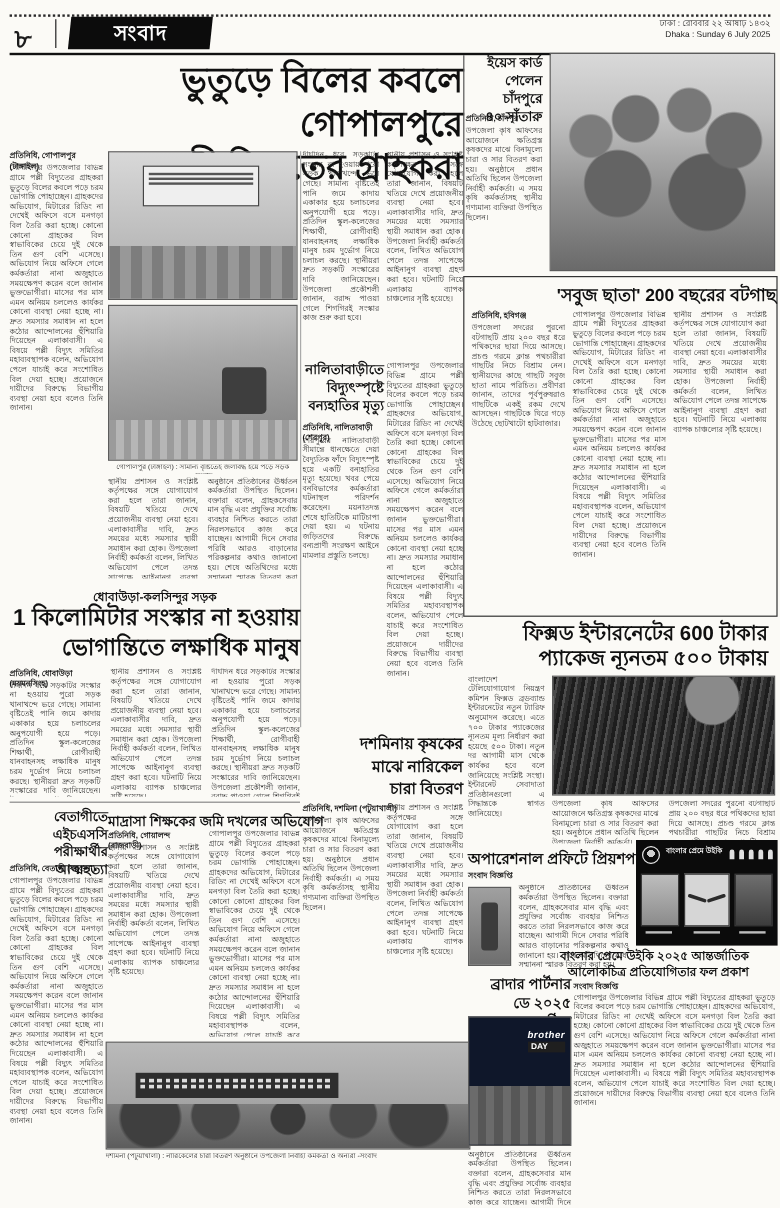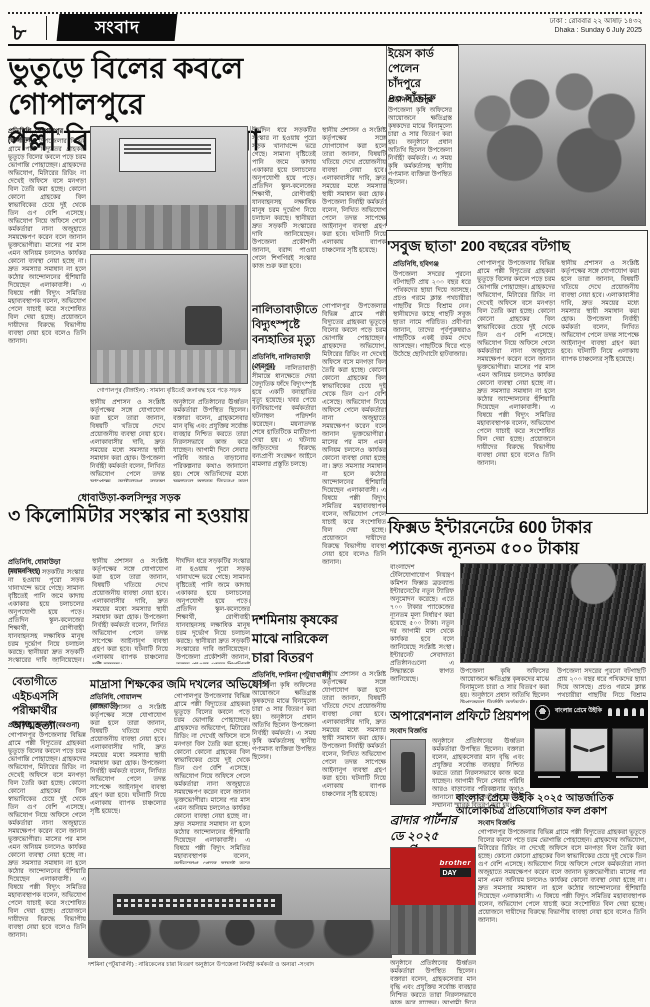--- a/index.html
+++ b/index.html
@@ -1,19 +1,19 @@
 <!DOCTYPE html>
 <html><head>
 <meta charset="utf-8">
 <style>
   html,body{margin:0;padding:0;background:#d8d6d0;}
   #page{position:relative;width:650px;height:1007px;margin:0 auto;background:#fbfaf6;
         font-family:"Liberation Sans","DejaVu Sans",sans-serif;color:#1c1c1c;overflow:hidden;}
   .abs{position:absolute;}
-  .hl{font-weight:bold;color:#101010;text-align:left;}
+  .hl{font-weight:bold;color:#101010;text-align:right;}
   .line{display:block;}
   .kicker{font-weight:bold;text-align:center;color:#111;}
   .dl{font-weight:bold;font-size:6.6px;line-height:9px;color:#111;}
   .bodycol{font-size:6.4px;line-height:8px;text-align:justify;overflow:hidden;color:#2a2a2a;
            word-break:break-word;}
   .photo{border:1px solid #5c5c5c;overflow:hidden;box-sizing:border-box;}
   .pcap{font-size:5.8px;line-height:7px;color:#222;overflow:hidden;}
   .vr{width:1px;background:#777;}
   .hrule{height:1px;background:#888;}
   
@@ -51,21 +51,21 @@
   .crowd{position:absolute;left:0;bottom:0;width:100%;height:42%;
          background:
          radial-gradient(circle at 12% 30%, #3f3f3f 0 9%, transparent 10%),
          radial-gradient(circle at 30% 26%, #474747 0 9%, transparent 10%),
          radial-gradient(circle at 50% 30%, #3a3a3a 0 9%, transparent 10%),
          radial-gradient(circle at 68% 24%, #4a4a4a 0 9%, transparent 10%),
          radial-gradient(circle at 86% 30%, #414141 0 9%, transparent 10%),
          linear-gradient(#7e7e7e,#5c5c5c);}
   .ph-priyo{background:linear-gradient(#a0a0a0,#6e6e6e);}
   .figure{position:absolute;left:30%;top:18%;width:40%;height:64%;background:#3c3c3c;border-radius:3px;}
-  .ph-brother{background:#b91c1c;}
+  .ph-brother{background:#0f172a;}
   .crowd2{position:absolute;left:0;bottom:0;width:100%;height:46%;
           background:repeating-linear-gradient(90deg,#6b6b6b 0 7px,#575757 7px 14px);}
   .brbrand{position:absolute;right:4px;top:10px;text-align:left;color:#fff;}
   .brbrand b{display:block;font-size:8px;font-style:italic;letter-spacing:.5px;}
   .brbrand em{display:block;font-style:normal;font-weight:bold;font-size:7px;background:#1f1f1f;
               padding:1px 3px;margin-top:1px;}
   
   #wikiad{background:#0b0b0b;}
   .wlogo{position:absolute;left:5px;top:5px;width:15px;height:15px;border:1.5px solid #e8e8e8;
          border-radius:50%;box-sizing:border-box;
@@ -141,21 +141,22 @@
   <div class="abs" style="left:386px;top:230px;width:260px;height:282px;border:1px solid #333;">
     <div class="abs hl" style="left:0;top:4px;width:100%;font-size:14.5px;">'সবুজ ছাতা' 200 বছরের বটগাছ</div>
     <div class="abs dl" style="left:6px;top:28px;width:78px;">প্রতিনিধি, হবিগঞ্জ</div>
     <div class="abs bodycol" style="left:6px;top:39px;width:78px;height:236px;">উপজেলা সদরের পুরনো বটগাছটি প্রায় ২০০ বছর ধরে পথিকদের ছায়া দিয়ে আসছে। প্রচণ্ড গরমে ক্লান্ত পথচারীরা গাছটির নিচে বিশ্রাম নেন। স্থানীয়দের কাছে গাছটি সবুজ ছাতা নামে পরিচিত। প্রবীণরা জানান, তাদের পূর্বপুরুষরাও গাছটিকে একই রকম দেখে আসছেন। গাছটিকে ঘিরে গড়ে উঠেছে ছোটখাটো হাটবাজার।</div>
     <div class="abs bodycol" style="left:90px;top:28px;width:78px;height:247px;">গোপালপুর উপজেলার বিভিন্ন গ্রামে পল্লী বিদ্যুতের গ্রাহকরা ভুতুড়ে বিলের কবলে পড়ে চরম ভোগান্তি পোহাচ্ছেন। গ্রাহকদের অভিযোগ, মিটারের রিডিং না দেখেই অফিসে বসে মনগড়া বিল তৈরি করা হচ্ছে। কোনো কোনো গ্রাহকের বিল স্বাভাবিকের চেয়ে দুই থেকে তিন গুণ বেশি এসেছে। অভিযোগ নিয়ে অফিসে গেলে কর্মকর্তারা নানা অজুহাতে সময়ক্ষেপণ করেন বলে জানান ভুক্তভোগীরা। মাসের পর মাস এমন অনিয়ম চললেও কার্যকর কোনো ব্যবস্থা নেয়া হচ্ছে না। দ্রুত সমস্যার সমাধান না হলে কঠোর আন্দোলনের হুঁশিয়ারি দিয়েছেন এলাকাবাসী। এ বিষয়ে পল্লী বিদ্যুৎ সমিতির মহাব্যবস্থাপক বলেন, অভিযোগ পেলে যাচাই করে সংশোধিত বিল দেয়া হচ্ছে। প্রয়োজনে দায়ীদের বিরুদ্ধে বিভাগীয় ব্যবস্থা নেয়া হবে বলেও তিনি জানান।</div>
     <div class="abs bodycol" style="left:174px;top:28px;width:78px;height:247px;">স্থানীয় প্রশাসন ও সংশ্লিষ্ট কর্তৃপক্ষের সঙ্গে যোগাযোগ করা হলে তারা জানান, বিষয়টি খতিয়ে দেখে প্রয়োজনীয় ব্যবস্থা নেয়া হবে। এলাকাবাসীর দাবি, দ্রুত সময়ের মধ্যে সমস্যার স্থায়ী সমাধান করা হোক। উপজেলা নির্বাহী কর্মকর্তা বলেন, লিখিত অভিযোগ পেলে তদন্ত সাপেক্ষে আইনানুগ ব্যবস্থা গ্রহণ করা হবে। ঘটনাটি নিয়ে এলাকায় ব্যাপক চাঞ্চল্যের সৃষ্টি হয়েছে।</div>
   </div>
 
   <div class="abs kicker" style="left:8px;top:490px;width:242px;font-size:10px;">ধোবাউড়া-কলসিন্দুর সড়ক</div>
   <div class="abs hl" style="left:8px;top:503px;width:242px;font-size:19px;line-height:25px;">
-    <span class="line">৩ কিলোমিটার সংস্কার না হওয়ায়</span>
+    <span class="line">1 কিলোমিটার সংস্কার না হওয়ায়</span>
+    <span class="line">ভোগান্তিতে লক্ষাধিক মানুষ</span>
   </div>
   <div class="abs dl" style="left:8px;top:557px;width:78px;">প্রতিনিধি, ধোবাউড়া (ময়মনসিংহ)</div>
   <div class="abs bodycol" style="left:8px;top:568px;width:76px;height:96px;">দীর্ঘদিন ধরে সড়কটির সংস্কার না হওয়ায় পুরো সড়ক খানাখন্দে ভরে গেছে। সামান্য বৃষ্টিতেই পানি জমে কাদায় একাকার হয়ে চলাচলের অনুপযোগী হয়ে পড়ে। প্রতিদিন স্কুল-কলেজের শিক্ষার্থী, রোগীবাহী যানবাহনসহ লক্ষাধিক মানুষ চরম দুর্ভোগ নিয়ে চলাচল করছে। স্থানীয়রা দ্রুত সড়কটি সংস্কারের দাবি জানিয়েছেন। উপজেলা প্রকৌশলী জানান, বরাদ্দ পাওয়া গেলে শিগগিরই সংস্কার কাজ শুরু করা হবে।</div>
   <div class="abs bodycol" style="left:92px;top:557px;width:76px;height:107px;">স্থানীয় প্রশাসন ও সংশ্লিষ্ট কর্তৃপক্ষের সঙ্গে যোগাযোগ করা হলে তারা জানান, বিষয়টি খতিয়ে দেখে প্রয়োজনীয় ব্যবস্থা নেয়া হবে। এলাকাবাসীর দাবি, দ্রুত সময়ের মধ্যে সমস্যার স্থায়ী সমাধান করা হোক। উপজেলা নির্বাহী কর্মকর্তা বলেন, লিখিত অভিযোগ পেলে তদন্ত সাপেক্ষে আইনানুগ ব্যবস্থা গ্রহণ করা হবে। ঘটনাটি নিয়ে এলাকায় ব্যাপক চাঞ্চল্যের সৃষ্টি হয়েছে।</div>
   <div class="abs bodycol" style="left:176px;top:557px;width:74px;height:107px;">দীর্ঘদিন ধরে সড়কটির সংস্কার না হওয়ায় পুরো সড়ক খানাখন্দে ভরে গেছে। সামান্য বৃষ্টিতেই পানি জমে কাদায় একাকার হয়ে চলাচলের অনুপযোগী হয়ে পড়ে। প্রতিদিন স্কুল-কলেজের শিক্ষার্থী, রোগীবাহী যানবাহনসহ লক্ষাধিক মানুষ চরম দুর্ভোগ নিয়ে চলাচল করছে। স্থানীয়রা দ্রুত সড়কটি সংস্কারের দাবি জানিয়েছেন। উপজেলা প্রকৌশলী জানান, বরাদ্দ পাওয়া গেলে শিগগিরই সংস্কার কাজ শুরু করা হবে।</div>
   <div class="abs hrule" style="left:8px;top:668px;width:242px;"></div>
 
   <div class="abs hl" style="left:12px;top:674px;width:78px;font-size:11px;line-height:14.5px;">
     <span class="line">বেতাগীতে</span>
     <span class="line">এইচএসসি পরীক্ষার্থীর</span>
@@ -222,21 +223,21 @@
     <div class="wbar" style="left:48px;width:22px;"></div>
     <div class="wbar" style="left:86px;width:22px;"></div>
   </div>
   <div class="abs hl" style="left:456px;top:791px;width:168px;font-size:10px;line-height:13px;">
     <span class="line">বাংলার প্রেমে উইকি ২০২৫ আন্তর্জাতিক</span>
     <span class="line">আলোকচিত্র প্রতিযোগিতার ফল প্রকাশ</span>
   </div>
   <div class="abs dl" style="left:478px;top:818px;width:80px;">সংবাদ বিজ্ঞপ্তি</div>
   <div class="abs bodycol" style="left:478px;top:828px;width:168px;height:176px;">গোপালপুর উপজেলার বিভিন্ন গ্রামে পল্লী বিদ্যুতের গ্রাহকরা ভুতুড়ে বিলের কবলে পড়ে চরম ভোগান্তি পোহাচ্ছেন। গ্রাহকদের অভিযোগ, মিটারের রিডিং না দেখেই অফিসে বসে মনগড়া বিল তৈরি করা হচ্ছে। কোনো কোনো গ্রাহকের বিল স্বাভাবিকের চেয়ে দুই থেকে তিন গুণ বেশি এসেছে। অভিযোগ নিয়ে অফিসে গেলে কর্মকর্তারা নানা অজুহাতে সময়ক্ষেপণ করেন বলে জানান ভুক্তভোগীরা। মাসের পর মাস এমন অনিয়ম চললেও কার্যকর কোনো ব্যবস্থা নেয়া হচ্ছে না। দ্রুত সমস্যার সমাধান না হলে কঠোর আন্দোলনের হুঁশিয়ারি দিয়েছেন এলাকাবাসী। এ বিষয়ে পল্লী বিদ্যুৎ সমিতির মহাব্যবস্থাপক বলেন, অভিযোগ পেলে যাচাই করে সংশোধিত বিল দেয়া হচ্ছে। প্রয়োজনে দায়ীদের বিরুদ্ধে বিভাগীয় ব্যবস্থা নেয়া হবে বলেও তিনি জানান।</div>
 
-  <div class="abs hl" style="left:390px;top:812px;width:86px;font-size:12px;line-height:16px;font-style:italic;">
+  <div class="abs hl" style="left:390px;top:812px;width:86px;font-size:12px;line-height:16px;">
     <span class="line">ব্রাদার পার্টনার</span>
     <span class="line">ডে ২০২৫ অনুষ্ঠিত</span>
   </div>
   <div class="abs photo ph-brother" style="left:390px;top:847px;width:86px;height:108px;">
     <div class="crowd2"></div>
     <div class="brbrand">
       <b>brother</b>
       <em>DAY</em>
     </div>
   </div>

